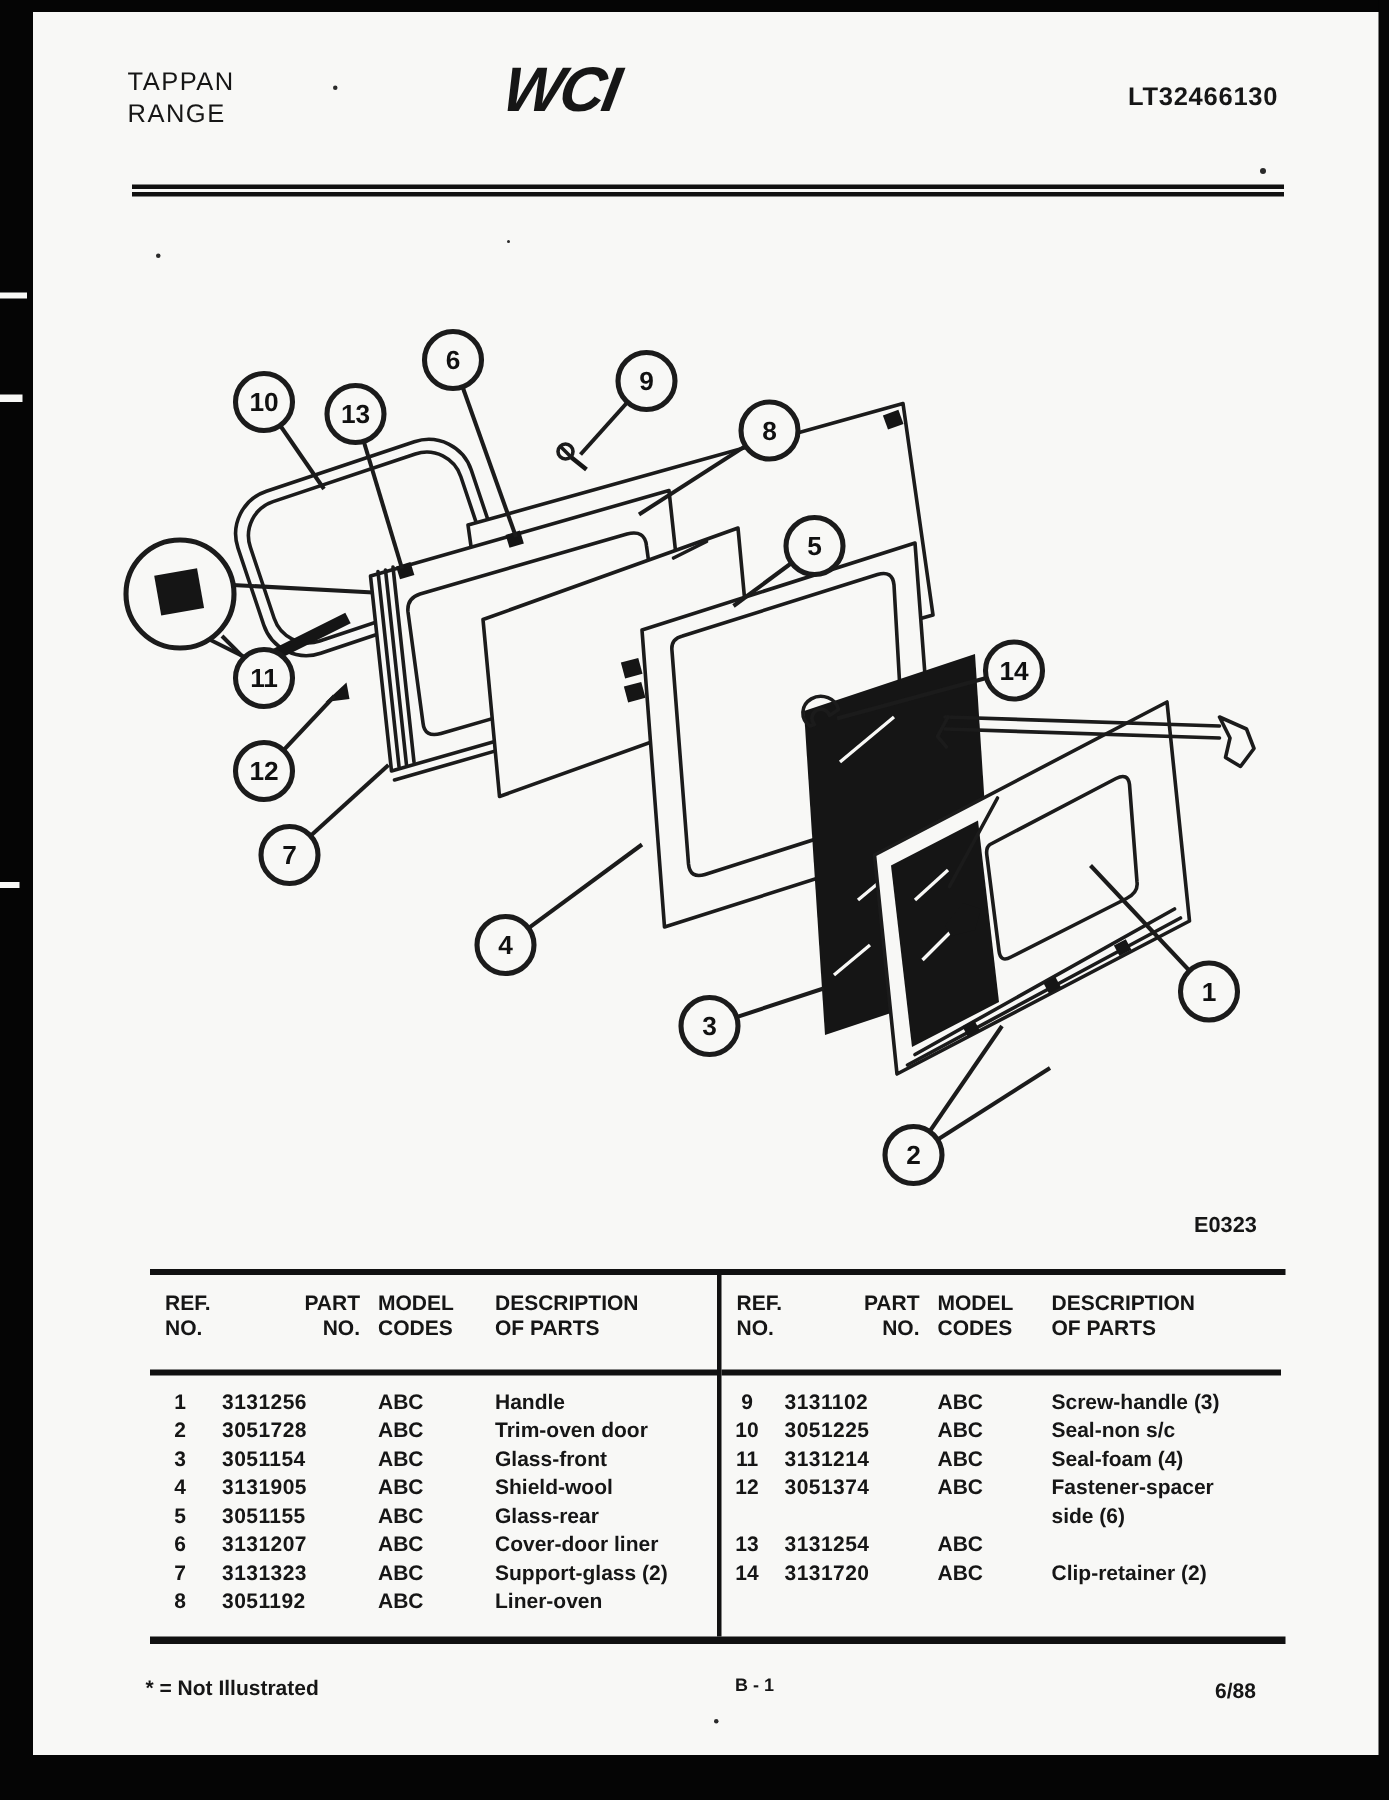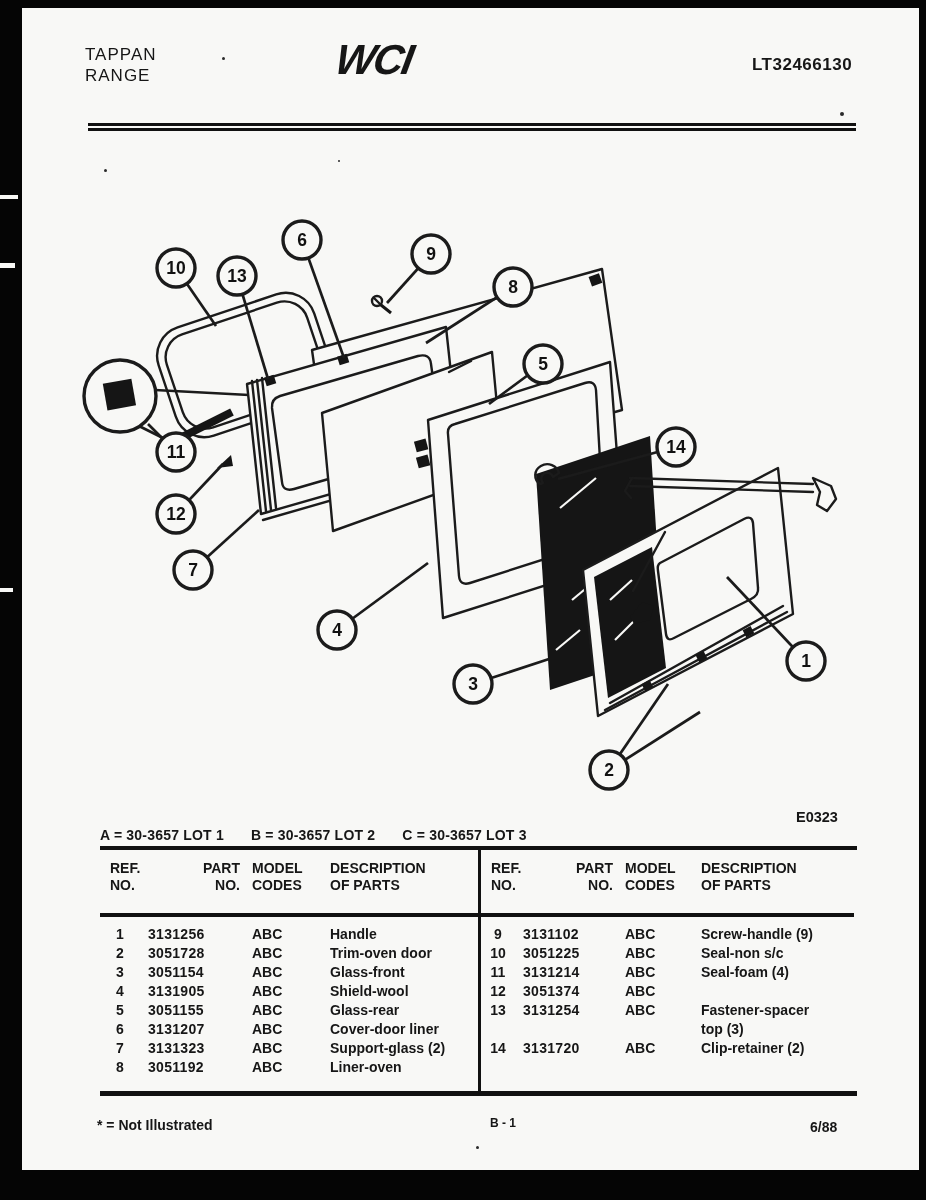--- a/index.html
+++ b/index.html
@@ -234,25 +234,20 @@
         <g>
           <line x1="676" y1="447" x2="558" y2="479" class="leader"></line>
           <circle cx="676" cy="447" r="19" class="co-circle"></circle>
           <text x="676" y="453" class="co-num">14</text>
         </g>
       </g>
   </svg>
 
   <div class="fig-code">E0323</div>
 
-  <div class="lot-line" id="lot-codes">
-      <span>A = 30-3657 LOT 1</span>
-      <span>B = 30-3657 LOT 2</span>
-      <span>C = 30-3657 LOT 3</span>
-    </div>
 
   <div class="ptable">
     <div class="half half-left">
       <div class="thead" id="head-left"><span>REF.
 NO.</span><span>PART
 NO.</span><span>MODEL
 CODES</span><span>DESCRIPTION
 OF PARTS</span></div>
       <div class="rows" id="rows-left">
           <div class="trow">
@@ -309,44 +304,44 @@
       <div class="thead" id="head-right"><span>REF.
 NO.</span><span>PART
 NO.</span><span>MODEL
 CODES</span><span>DESCRIPTION
 OF PARTS</span></div>
       <div class="rows" id="rows-right">
           <div class="trow">
             <span class="c-ref">9</span>
             <span class="c-part">3131102</span>
             <span class="c-codes">ABC</span>
-            <span class="c-desc">Screw-handle (9)</span>
+            <span class="c-desc">Screw-handle (3)</span>
           </div>
           <div class="trow">
             <span class="c-ref">10</span>
             <span class="c-part">3051225</span>
             <span class="c-codes">ABC</span>
             <span class="c-desc">Seal-non s/c</span>
           </div>
           <div class="trow">
             <span class="c-ref">11</span>
             <span class="c-part">3131214</span>
             <span class="c-codes">ABC</span>
             <span class="c-desc">Seal-foam (4)</span>
           </div>
           <div class="trow">
             <span class="c-ref">12</span>
             <span class="c-part">3051374</span>
             <span class="c-codes">ABC</span>
+            <span class="c-desc">Fastener-spacer side (6)</span>
           </div>
           <div class="trow">
             <span class="c-ref">13</span>
             <span class="c-part">3131254</span>
             <span class="c-codes">ABC</span>
-            <span class="c-desc">Fastener-spacer top (3)</span>
           </div>
           <div class="trow">
             <span class="c-ref">14</span>
             <span class="c-part">3131720</span>
             <span class="c-codes">ABC</span>
             <span class="c-desc">Clip-retainer (2)</span>
           </div>
         </div>
     </div>
   </div>

